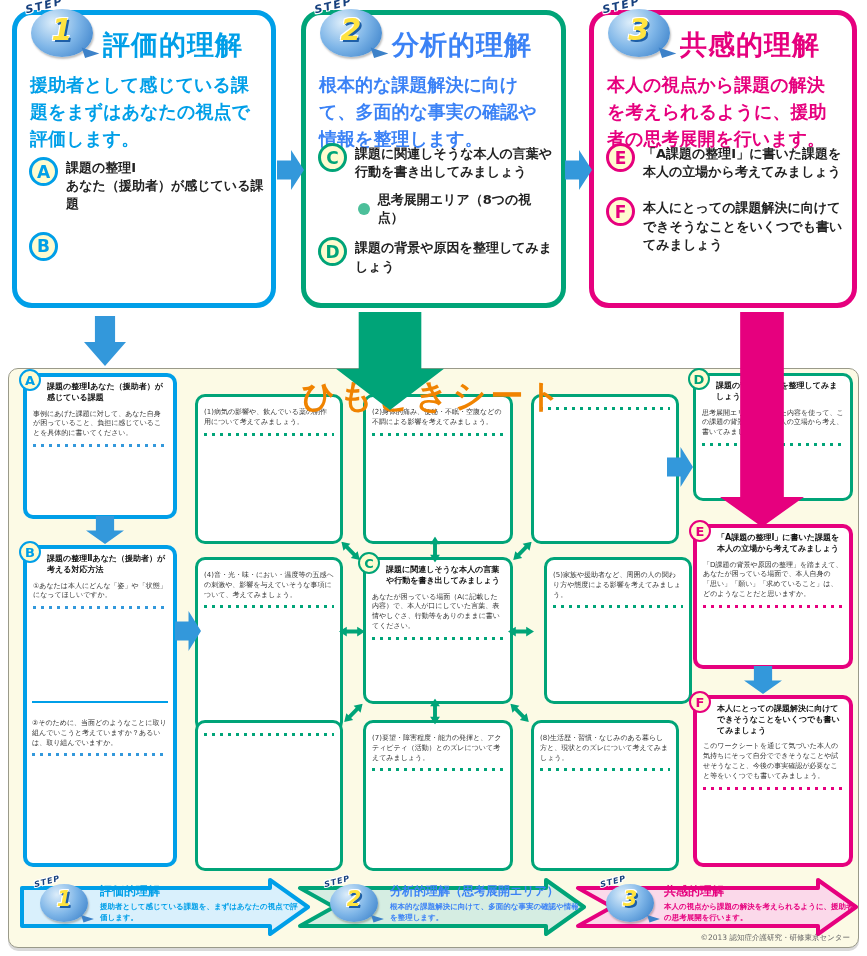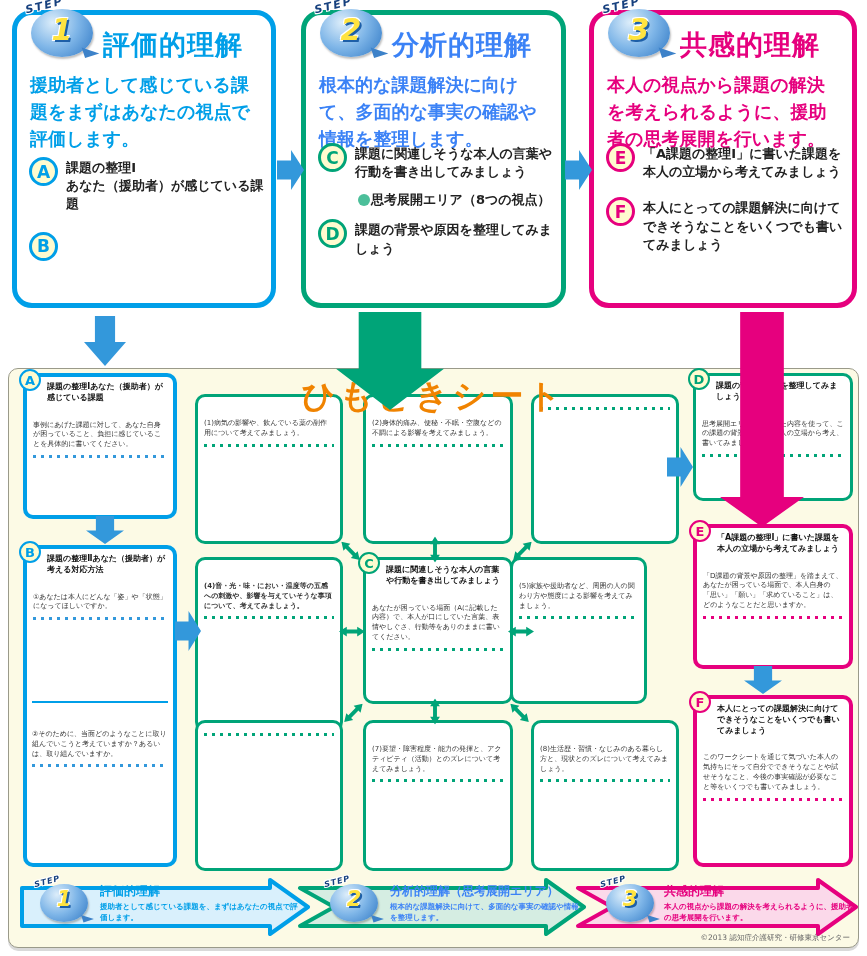--- a/index.html
+++ b/index.html
@@ -41,21 +41,21 @@
   #sb2 .sb-items { top:128px; gap:10px; }
   #sb3 .sb-items { top:128px; gap:16px; }
   .sb-item { display:flex; gap:8px; }
   .circle { flex:0 0 auto; width:29px; height:29px; border-radius:50%; background:#FFFBCF;
       border:3px solid; font-weight:bold; font-size:17px; display:flex; align-items:center;
       justify-content:center; box-sizing:border-box; }
   .c-blue  { border-color:#009FE8; color:#009FE8; }
   .c-green { border-color:#00A478; color:#00A478; }
   .c-pink  { border-color:#E6007E; color:#E6007E; }
   .sb-item-text { font-size:13px; font-weight:bold; color:#222; line-height:1.4; white-space:pre-line; padding-top:2px; }
-  .sb-bullet { display:flex; gap:1px; padding-left:40px; align-items:center; }
+  .sb-bullet { display:flex; gap:8px; padding-left:40px; align-items:center; }
   .sb-bullet .dot { width:12px; height:12px; border-radius:50%; background:#4CBF9A; }
   .sb-bullet-text { font-size:13px; font-weight:bold; color:#222; }
 
   
   .arrow { position:absolute; background:#3398DB; z-index:5; }
   .arrow-right { clip-path:polygon(0 26%,52% 26%,52% 0,100% 50%,52% 100%,52% 74%,0 74%); }
   .arrow-down  { clip-path:polygon(26% 0,74% 0,74% 52%,100% 52%,50% 100%,0 52%,26% 52%); }
   #ar-12 { left:277px; top:150px; width:27px; height:40px; }
   #ar-23 { left:565px; top:150px; width:27px; height:40px; }
   #ad-1  { left:84px;  top:316px; width:42px; height:50px; }
@@ -76,35 +76,35 @@
 
   .wbox { position:absolute; background:#fff; border-radius:10px; box-sizing:border-box; padding:5px 6px; }
   .b-blue  { border:4px solid #009FE8; }
   .b-green { border:3px solid #00A478; }
   .b-pink  { border:4px solid #E6007E; }
   .circle-sm { position:absolute; top:-8px; left:-8px; width:22px; height:22px; border-radius:50%;
       background:#FFFBCF; border:2px solid; font-size:13px; font-weight:bold; display:flex;
       align-items:center; justify-content:center; box-sizing:border-box; z-index:2; }
   .wb-header { font-size:8px; font-weight:bold; color:#111; line-height:1.35; }
   .pad-c { padding-left:14px; }
-  .wb-body { font-size:7px; color:#333; line-height:1.4; margin-top:17px; }
+  .wb-body { font-size:7px; color:#333; line-height:1.4; margin-top:6px; }
   .dots { height:3px; margin-top:5px; background-image:repeating-linear-gradient(90deg,var(--dc) 0 3px,transparent 3px 8px); }
   .dots-blue  { --dc:#3398DB; }
   .dots-green { --dc:#00A478; }
   .dots-pink  { --dc:#E6007E; }
 
   
   #box-a { left:14px;  top:4px;   width:154px; height:146px; }
   #box-b { left:14px;  top:176px; width:154px; height:322px; }
   #g1 { left:186px; top:25px;  width:148px; height:150px; }
   #g2 { left:354px; top:25px;  width:150px; height:150px; }
   #g3 { left:522px; top:25px;  width:148px; height:150px; }
-  #g4 { left:186px; top:188px; width:148px; height:175px;font-weight:bold; }
+  #g4 { left:186px; top:188px; width:148px; height:175px; }
   #box-c { left:354px; top:188px; width:150px; height:147px; }
-  #g5 { left:501px; top:188px; width:137px; height:147px; }
+  #g5 { left:535px; top:188px; width:148px; height:147px; }
   #g6 { left:186px; top:351px; width:148px; height:151px; }
   #g7 { left:354px; top:351px; width:150px; height:151px; }
   #g8 { left:522px; top:351px; width:148px; height:151px; }
   #box-d { left:684px; top:4px;   width:160px; height:128px; }
   #box-e { left:684px; top:155px; width:160px; height:145px; }
   #box-f { left:684px; top:326px; width:160px; height:172px; }
 
   .b-sec2 { position:absolute; left:5px; right:5px; top:152px; border-top:2px solid #009FE8; padding-top:10px; }
 
   

